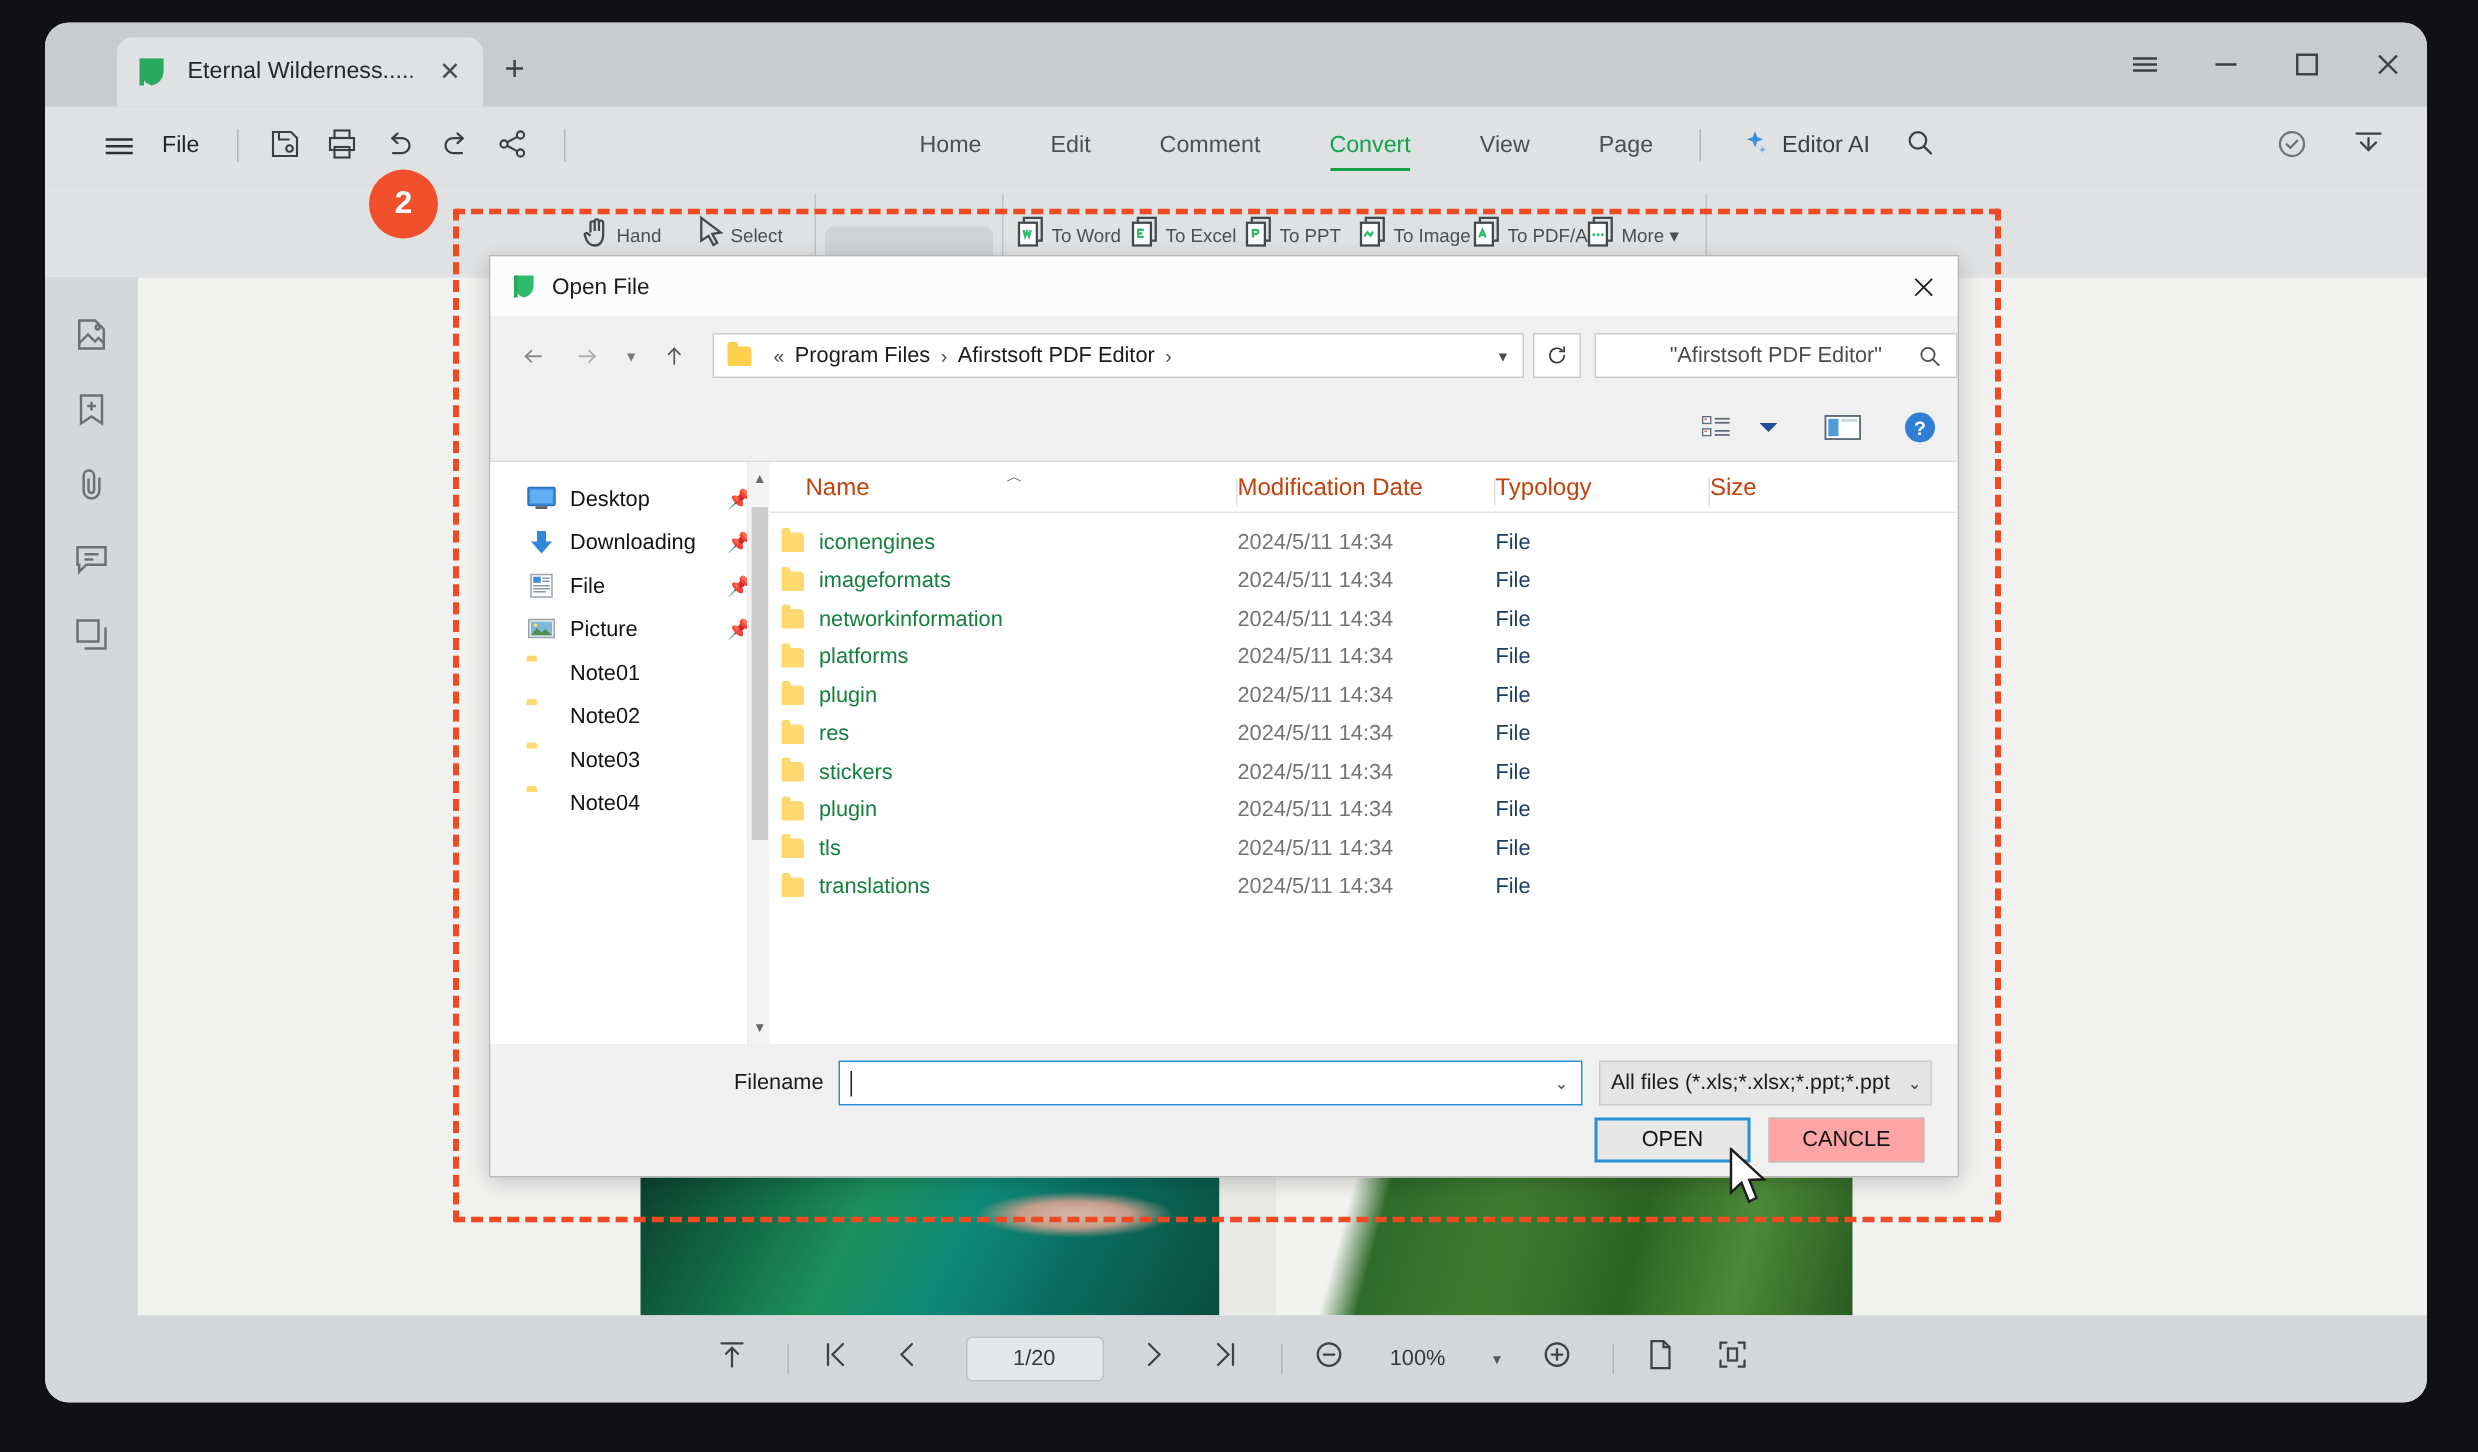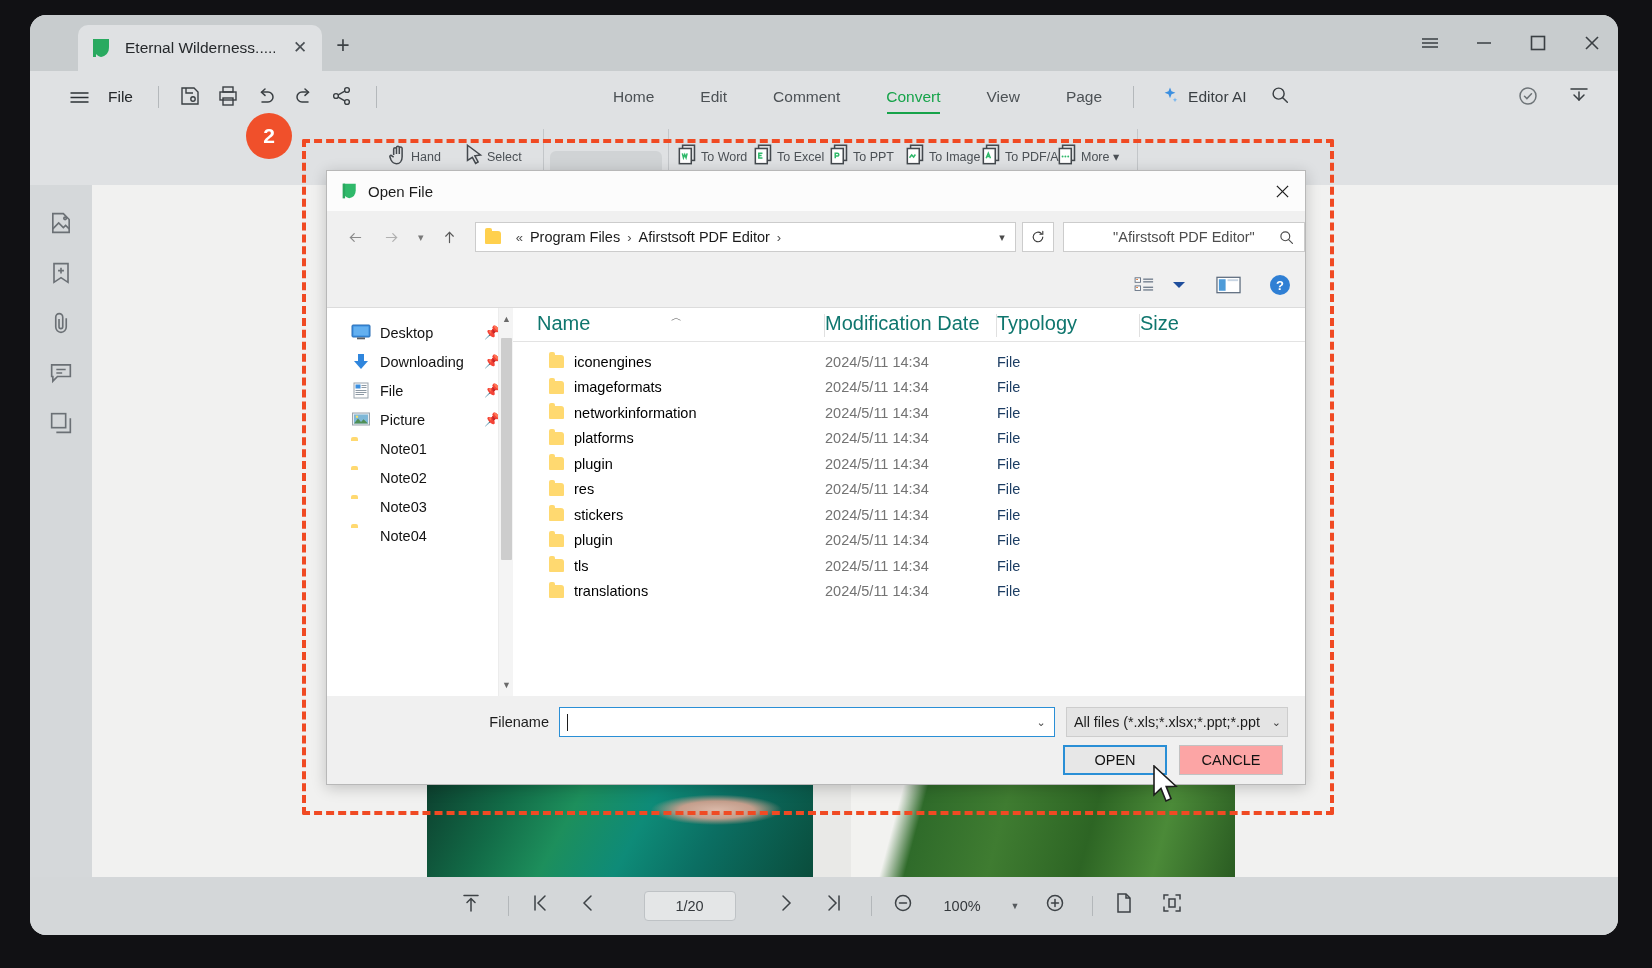--- a/index.html
+++ b/index.html
@@ -174,21 +174,21 @@
     display: flex; align-items: center; justify-content: center;
     gap: 0px;
   }
   .bb-ic { width: 30px; height: 30px; margin: 0 9px; cursor: pointer; position: relative; }
   .bb-sep { width: 1px; height: 20px; background: #b3b7ba; margin: 0 10px; }
   #page-ind {
     width: 92px; height: 30px;
     background: #e4e6e7; border: 1px solid #bec2c5; border-radius: 4px;
     font-size: 14.5px; color: #34383c;
     display: flex; align-items: center; justify-content: center;
-    margin: 0 29px; cursor: text;
+    margin: 0 12px; cursor: text;
   }
   #zoom-box {
     width: 96px; height: 30px;
     font-size: 14.5px; color: #34383c;
     display: flex; align-items: center; justify-content: space-between;
     padding: 0 10px; margin: 0 4px; cursor: pointer;
   }
 
   
   #highlight {
@@ -339,42 +339,42 @@
   #places-up { top: 2px; }
   #places-down { bottom: 2px; }
 
   #filelist { flex: 1; height: 100%; position: relative; }
   #fl-header {
     display: flex; height: 34px; align-items: flex-end;
     border-bottom: 1px solid #e3e3e3;
     position: relative;
   }
   .fh {
-    font-size: 20px; color: #0f766e; padding-bottom: 6px;
+    font-size: 16px; color: #c2410c; padding-bottom: 6px;
     position: relative;
   }
   .fh::after {
     content:""; position: absolute; right: 0; top: 2px; bottom: 4px;
     width: 1px; background: #e0e0e0;
   }
   .fh.last::after { display: none; }
   #fh-name { width: 312px; padding-left: 24px; }
   #fh-date { width: 172px; }
   #fh-type { width: 143px; }
   #fh-size { width: 100px; }
   #sort-caret {
     position: absolute; left: 158px; top: 2px;
     color: #5a5a5a; font-size: 11px;
   }
   .frow {
     display: flex; height: 25.5px; align-items: center;
     font-size: 14.5px; cursor: pointer;
   }
   .fc-name {
-    width: 312px; padding-left: 36px; color: #000000;
+    width: 312px; padding-left: 8px; color: #15803d;
     display: flex; align-items: center;
   }
   .fc-name .fi {
     width: 15px; height: 13px; margin-right: 10px; flex: none;
     background: #ffd970; border-radius: 1px 3px 1px 1px; position: relative;
   }
   .fc-name .fi::before {
     content:""; position:absolute; left:0; top:-3px; width:6px; height:4px;
     background:#ffd970; border-radius:2px 2px 0 0;
   }

